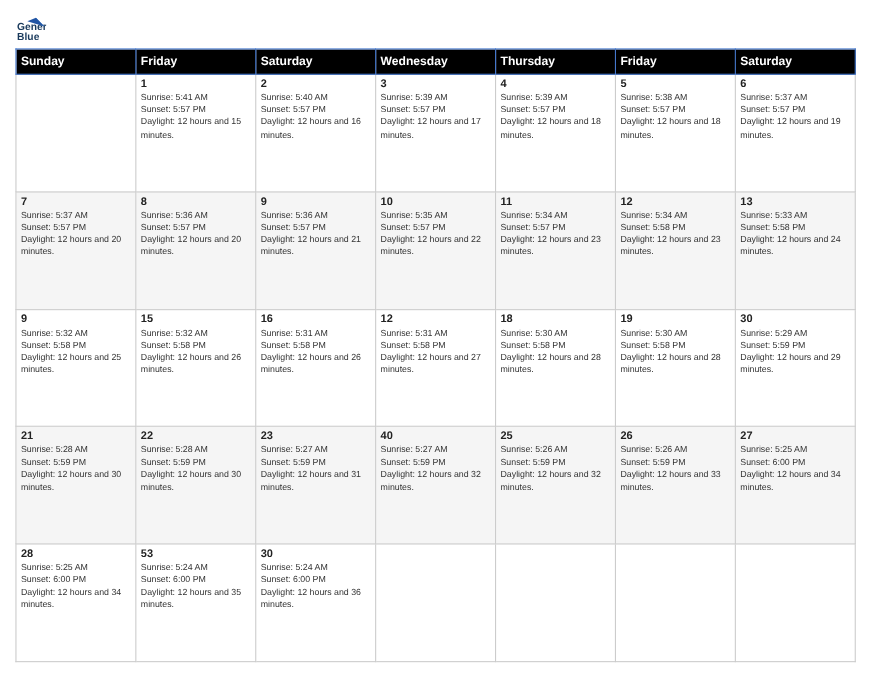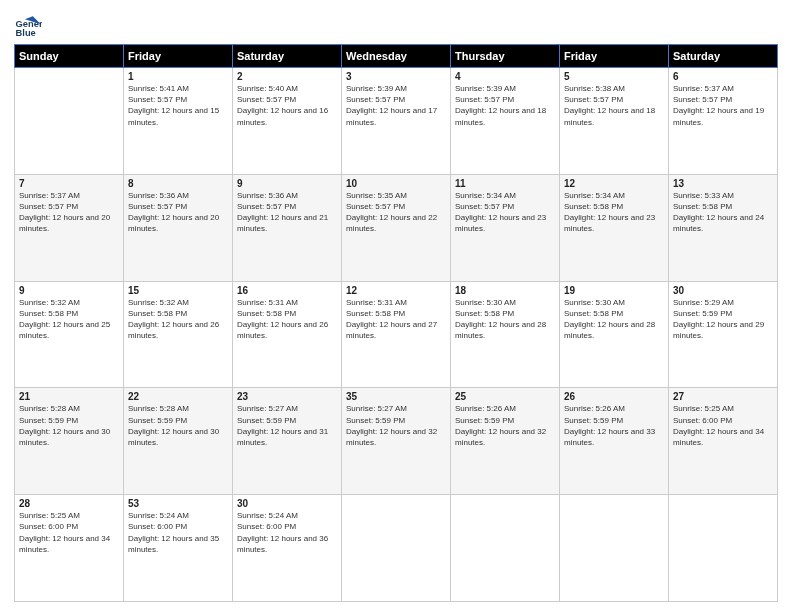--- a/index.html
+++ b/index.html
@@ -226,21 +226,21 @@
           </td>
           <td>
             <span class="day-number">22</span>
             <div class="day-info">Sunrise: 5:28 AM<br>Sunset: 5:59 PM<br>Daylight: 12 hours and 30 minutes.</div>
           </td>
           <td>
             <span class="day-number">23</span>
             <div class="day-info">Sunrise: 5:27 AM<br>Sunset: 5:59 PM<br>Daylight: 12 hours and 31 minutes.</div>
           </td>
           <td>
-            <span class="day-number">35</span>
+            <span class="day-number">40</span>
             <div class="day-info">Sunrise: 5:27 AM<br>Sunset: 5:59 PM<br>Daylight: 12 hours and 32 minutes.</div>
           </td>
           <td>
             <span class="day-number">25</span>
             <div class="day-info">Sunrise: 5:26 AM<br>Sunset: 5:59 PM<br>Daylight: 12 hours and 32 minutes.</div>
           </td>
           <td>
             <span class="day-number">26</span>
             <div class="day-info">Sunrise: 5:26 AM<br>Sunset: 5:59 PM<br>Daylight: 12 hours and 33 minutes.</div>
           </td>

